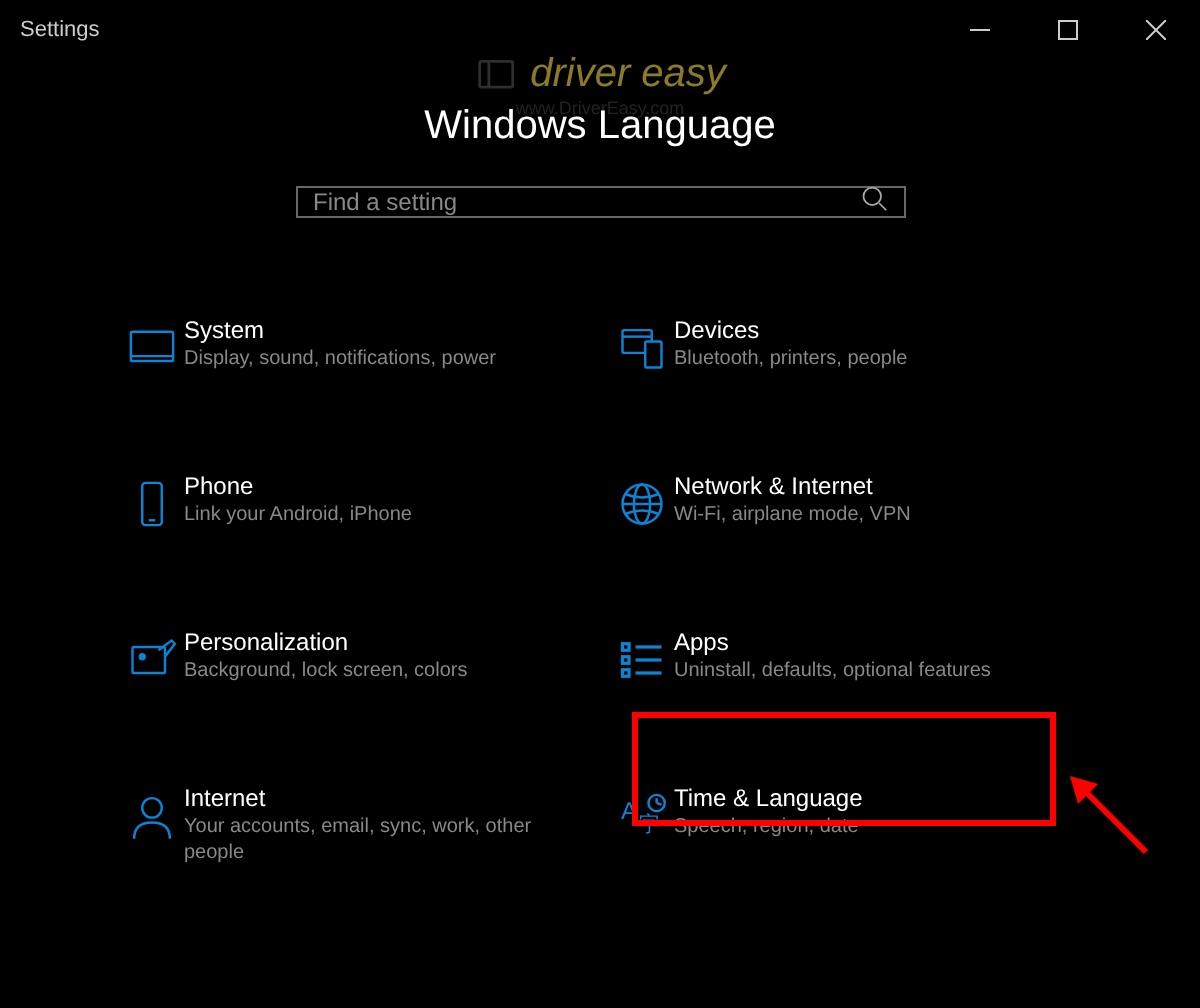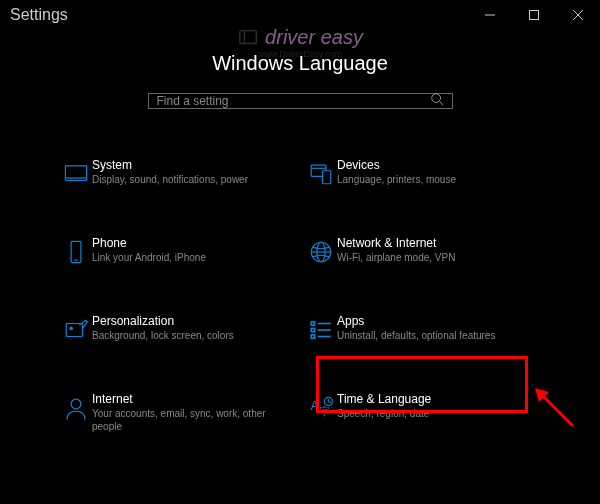--- a/index.html
+++ b/index.html
@@ -17,21 +17,21 @@
       position: relative;
     }
     .titlebar {
       display: flex;
       justify-content: space-between;
       align-items: center;
       height: 30px;
       padding-left: 10px;
     }
     .titlebar-title {
-      font-size: 16px;
+      font-size: 11px;
       color: #ccc;
     }
     .window-controls {
       display: flex;
     }
     .window-btn {
       width: 44px;
       height: 30px;
       display: flex;
       align-items: center;
@@ -40,21 +40,21 @@
     }
     .window-btn svg {
       width: 10px;
       height: 10px;
     }
     .watermark {
       position: absolute;
       top: 26px;
       left: 50%;
       transform: translateX(-50%);
-      color: #f0abfc;
+      color: #fde047;
       font-style: italic;
       font-size: 20px;
       display: flex;
       align-items: center;
       gap: 6px;
       opacity: 0.55;
       pointer-events: none;
       z-index: 1;
     }
     .watermark-sub {
@@ -223,21 +223,21 @@
     <div class="tile">
       <div class="tile-icon">
         <svg viewBox="0 0 32 32" fill="none" stroke="currentColor" stroke-width="1.5">
             <rect x="4" y="5" width="18" height="14" rx="1"></rect>
             <rect x="18" y="12" width="10" height="16" rx="1" fill="#000"></rect>
             <line x1="4" y1="9" x2="22" y2="9"></line>
           </svg>
       </div>
       <div class="tile-text">
         <div class="tile-title">Devices</div>
-        <div class="tile-desc">Language, printers, mouse</div>
+        <div class="tile-desc">Bluetooth, printers, people</div>
       </div>
     </div>
 
     <div class="tile">
       <div class="tile-icon">
         <svg viewBox="0 0 32 32" fill="none" stroke="currentColor" stroke-width="1.5">
             <rect x="10" y="3" width="12" height="26" rx="2"></rect>
             <line x1="14" y1="26" x2="18" y2="26"></line>
           </svg>
       </div>

